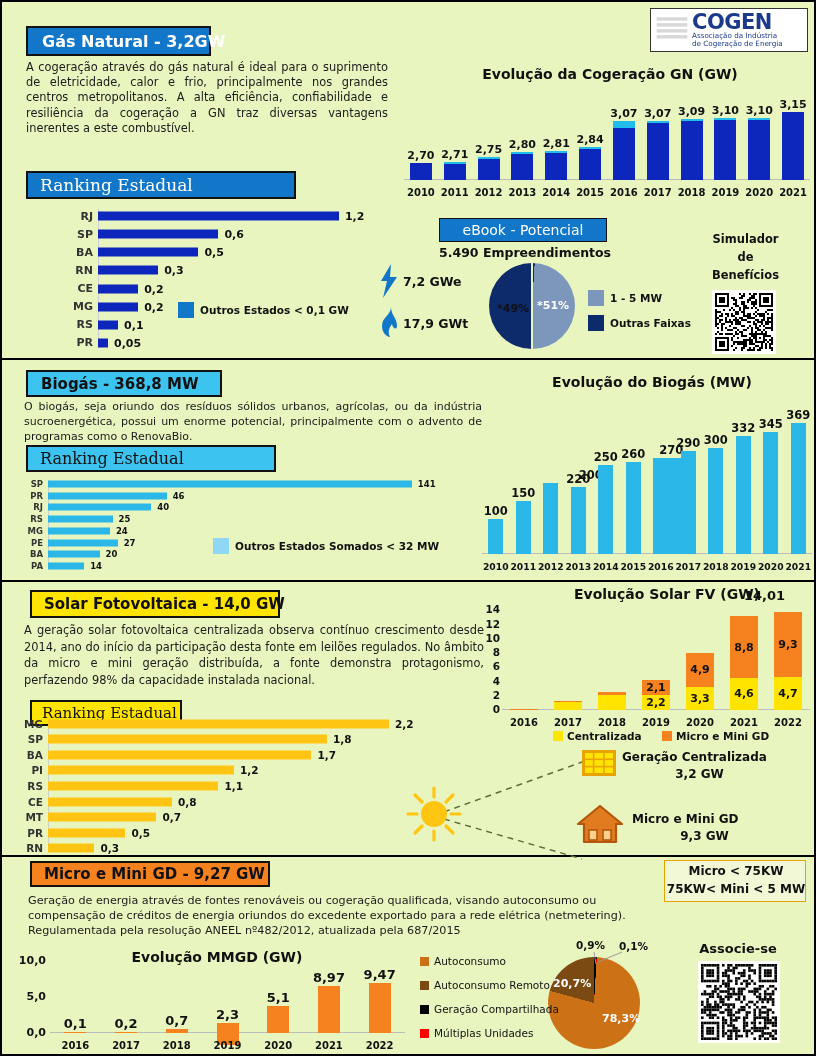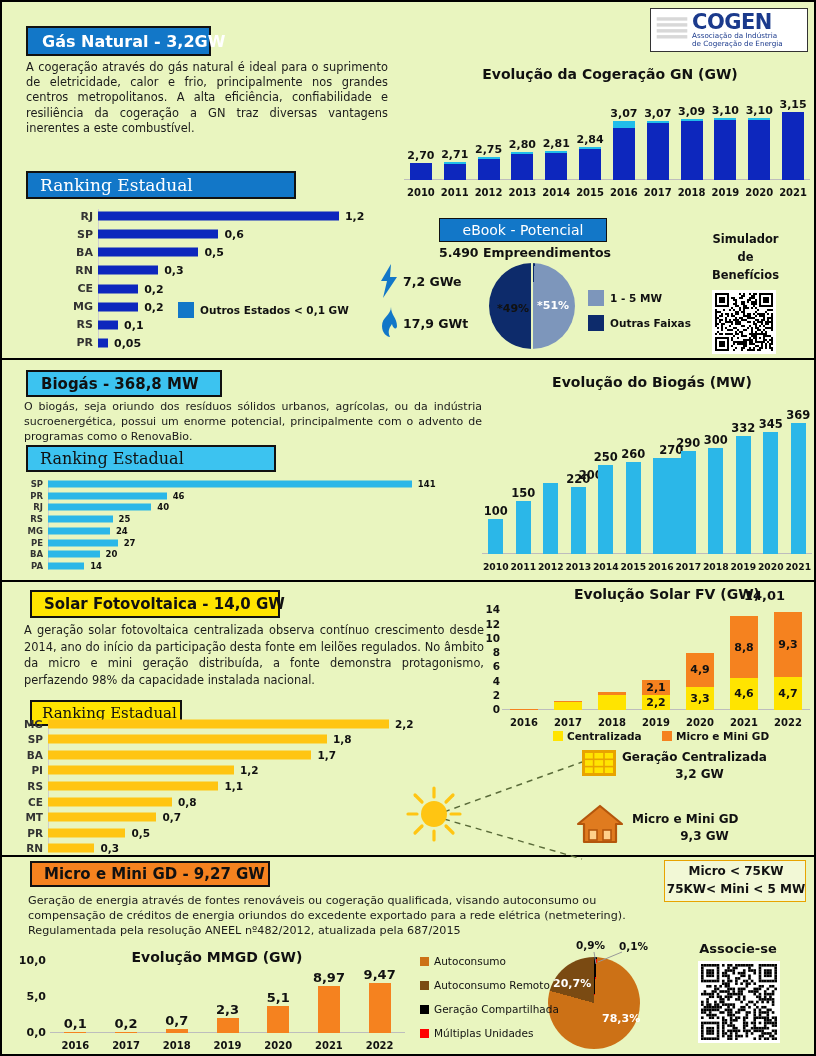--- a/index.html
+++ b/index.html
@@ -758,20 +758,24 @@
             </div>
           </div>
           <div class="hrow" style="top: 82.25px; height: 11.75px;">
             <div class="st" style="width: 32px; font-size: 8.5px;">PA</div>
             <div class="track">
               <div class="hb" style="width: 36.129px; height: 7px; background: rgb(43, 183, 232);"></div>
               <div class="hv" style="left: 42.129px; font-size: 8.5px;">14</div>
             </div>
           </div>
         </div>
+      <div class="legend-box" style="left:197px; top:60px;">
+        <span class="sw" style="background:#8ed8f5;"></span>
+        <span class="lt">Outros Estados Somados &lt; 32 MW</span>
+      </div>
     </div>
 
     <div class="ctitle" style="left:490px; top:14px; width:320px;">Evolução do Biogás (MW)</div>
     <div class="colchart" style="left:480px; top:34px; width:330px; height:178px;">
       <div class="cc-baseline"></div>
       <div id="cc-biogas">
           <div class="bar" style="left: 6.25px; width: 15px; height: 35.5px; bottom: 18px; background: rgb(43, 183, 232);">
             <span class="val" style="font-size: 11.5px;">100</span>
           </div>
           <div class="xlab" style="left: 0px; width: 27.5px; font-size: 9.2px;">2010</div>
@@ -1018,21 +1022,21 @@
           </div>
           <div class="xlab" style="left: 0px; width: 50.7143px; font-size: 10px;">2016</div>
           <div class="bar" style="left: 65.0714px; width: 22px; height: 1.0566px; bottom: 18px; background: rgb(245, 130, 31);">
             <span class="val" style="font-size: 13px;">0,2</span>
           </div>
           <div class="xlab" style="left: 50.7143px; width: 50.7143px; font-size: 10px;">2017</div>
           <div class="bar" style="left: 115.786px; width: 22px; height: 3.69811px; bottom: 18px; background: rgb(245, 130, 31);">
             <span class="val" style="font-size: 13px;">0,7</span>
           </div>
           <div class="xlab" style="left: 101.429px; width: 50.7143px; font-size: 10px;">2018</div>
-          <div class="bar" style="left: 166.5px; width: 22px; height: 15px; bottom: 18px; background: rgb(245, 130, 31);">
+          <div class="bar" style="left: 166.5px; width: 22px; height: 22px; bottom: 6px; background: rgb(245, 130, 31);">
             <span class="val" style="font-size: 13px;">2,3</span>
           </div>
           <div class="xlab" style="left: 152.143px; width: 50.7143px; font-size: 10px;">2019</div>
           <div class="bar" style="left: 217.214px; width: 22px; height: 26.9434px; bottom: 18px; background: rgb(245, 130, 31);">
             <span class="val" style="font-size: 13px;">5,1</span>
           </div>
           <div class="xlab" style="left: 202.857px; width: 50.7143px; font-size: 10px;">2020</div>
           <div class="bar" style="left: 267.929px; width: 22px; height: 47.3887px; bottom: 18px; background: rgb(245, 130, 31);">
             <span class="val" style="font-size: 13px;">8,97</span>
           </div>

